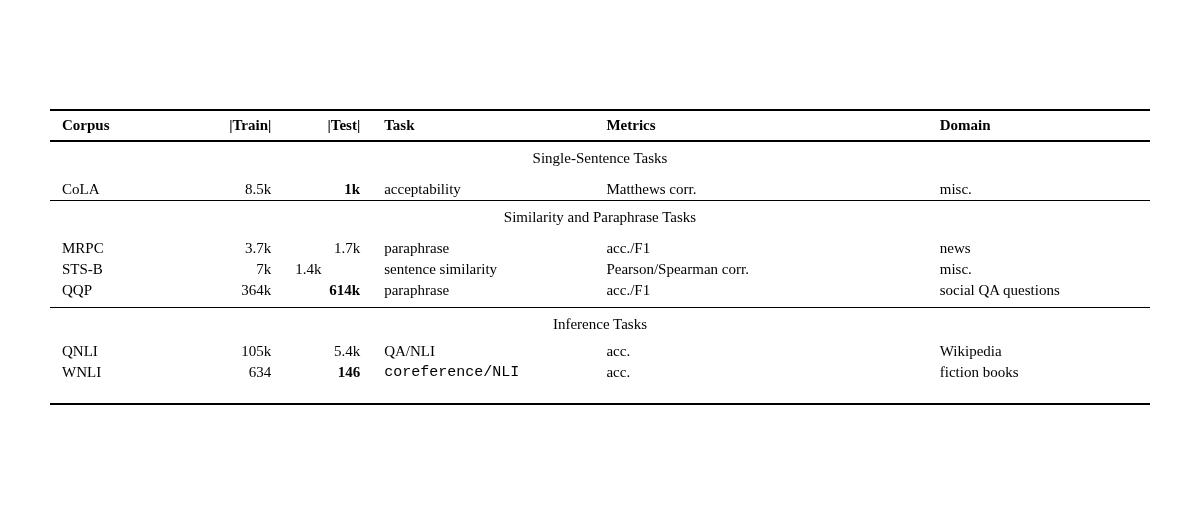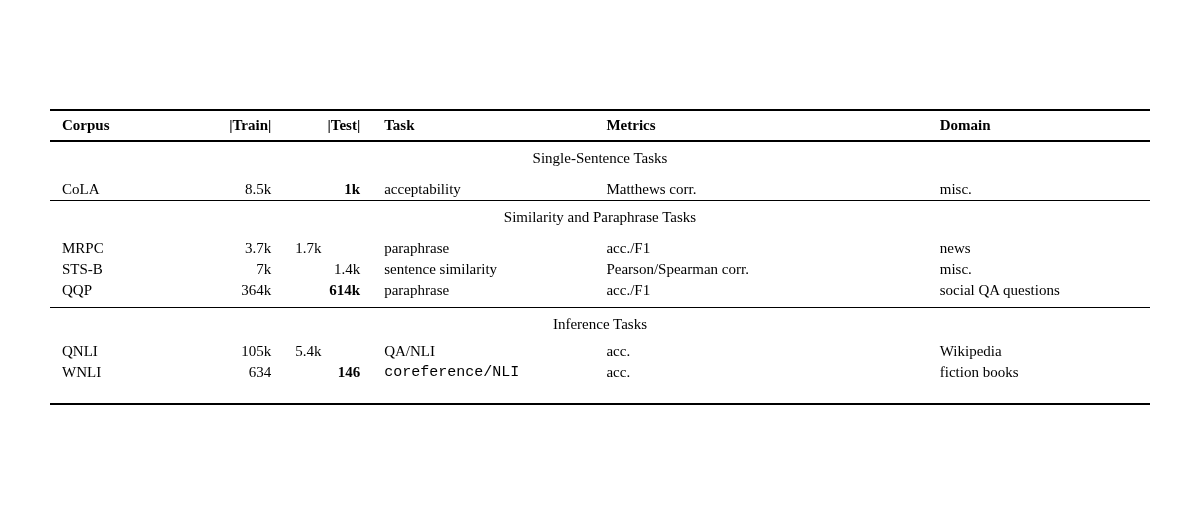--- a/index.html
+++ b/index.html
@@ -87,48 +87,48 @@
           <td class="col-task" style="padding-top: 6px; padding-bottom: 2px;">acceptability</td>
           <td class="col-metrics" style="padding-top: 6px; padding-bottom: 2px;">Matthews corr.</td>
           <td class="col-domain" style="padding-top: 6px; padding-bottom: 2px;">misc.</td>
         </tr>
         <tr class="section-header">
           <td colspan="6" style="border-top: 1px solid rgb(0, 0, 0); padding-top: 8px; padding-bottom: 8px;">Similarity and Paraphrase Tasks</td>
         </tr>
         <tr>
           <td class="col-corpus" style="padding-top: 6px; padding-bottom: 2px;">MRPC</td>
           <td class="col-train" style="text-align: right; padding-top: 6px; padding-bottom: 2px;">3.7k</td>
-          <td class="col-test" style="text-align: left; padding-top: 6px; padding-bottom: 2px;">1.7k</td>
+          <td class="col-test" style="text-align: right; padding-top: 6px; padding-bottom: 2px;">1.7k</td>
           <td class="col-task" style="padding-top: 6px; padding-bottom: 2px;">paraphrase</td>
           <td class="col-metrics" style="padding-top: 6px; padding-bottom: 2px;">acc./F1</td>
           <td class="col-domain" style="padding-top: 6px; padding-bottom: 2px;">news</td>
         </tr>
         <tr>
           <td class="col-corpus" style="padding-top: 2px; padding-bottom: 2px;">STS-B</td>
           <td class="col-train" style="text-align: right; padding-top: 2px; padding-bottom: 2px;">7k</td>
-          <td class="col-test" style="text-align: right; padding-top: 2px; padding-bottom: 2px;">1.4k</td>
+          <td class="col-test" style="text-align: left; padding-top: 2px; padding-bottom: 2px;">1.4k</td>
           <td class="col-task" style="padding-top: 2px; padding-bottom: 2px;">sentence similarity</td>
           <td class="col-metrics" style="padding-top: 2px; padding-bottom: 2px;">Pearson/Spearman corr.</td>
           <td class="col-domain" style="padding-top: 2px; padding-bottom: 2px;">misc.</td>
         </tr>
         <tr>
           <td class="col-corpus" style="padding-top: 2px; padding-bottom: 8px; border-bottom: 1px solid rgb(0, 0, 0);">QQP</td>
           <td class="col-train" style="text-align: right; padding-top: 2px; padding-bottom: 8px; border-bottom: 1px solid rgb(0, 0, 0);">364k</td>
           <td class="col-test" style="text-align: right; padding-top: 2px; padding-bottom: 8px; border-bottom: 1px solid rgb(0, 0, 0);"><b>614k</b></td>
           <td class="col-task" style="padding-top: 2px; padding-bottom: 8px; border-bottom: 1px solid rgb(0, 0, 0);">paraphrase</td>
           <td class="col-metrics" style="padding-top: 2px; padding-bottom: 8px; border-bottom: 1px solid rgb(0, 0, 0);">acc./F1</td>
           <td class="col-domain" style="padding-top: 2px; padding-bottom: 8px; border-bottom: 1px solid rgb(0, 0, 0);">social QA questions</td>
         </tr>
         <tr class="section-header">
           <td colspan="6" style="border-top: 1px solid rgb(0, 0, 0); padding-top: 8px; padding-bottom: 8px;">Inference Tasks</td>
         </tr>
         <tr>
           <td class="col-corpus" style="padding-top: 2px; padding-bottom: 2px;">QNLI</td>
           <td class="col-train" style="text-align: right; padding-top: 2px; padding-bottom: 2px;">105k</td>
-          <td class="col-test" style="text-align: left; padding-top: 2px; padding-bottom: 2px;">5.4k</td>
+          <td class="col-test" style="text-align: right; padding-top: 2px; padding-bottom: 2px;">5.4k</td>
           <td class="col-task" style="padding-top: 2px; padding-bottom: 2px;">QA/NLI</td>
           <td class="col-metrics" style="padding-top: 2px; padding-bottom: 2px;">acc.</td>
           <td class="col-domain" style="padding-top: 2px; padding-bottom: 2px;">Wikipedia</td>
         </tr>
         <tr>
           <td class="col-corpus" style="padding-top: 2px; padding-bottom: 8px; border-bottom: 2px solid rgb(0, 0, 0);">WNLI</td>
           <td class="col-train" style="text-align: right; padding-top: 2px; padding-bottom: 8px; border-bottom: 2px solid rgb(0, 0, 0);">634</td>
           <td class="col-test" style="text-align: right; padding-top: 2px; padding-bottom: 8px; border-bottom: 2px solid rgb(0, 0, 0);"><b>146</b></td>
           <td class="col-task" style="padding-top: 2px; padding-bottom: 22px; border-bottom: 2px solid rgb(0, 0, 0); font-family: Liberation Mono, monospace;">coreference/NLI</td>
           <td class="col-metrics" style="padding-top: 2px; padding-bottom: 8px; border-bottom: 2px solid rgb(0, 0, 0);">acc.</td>

